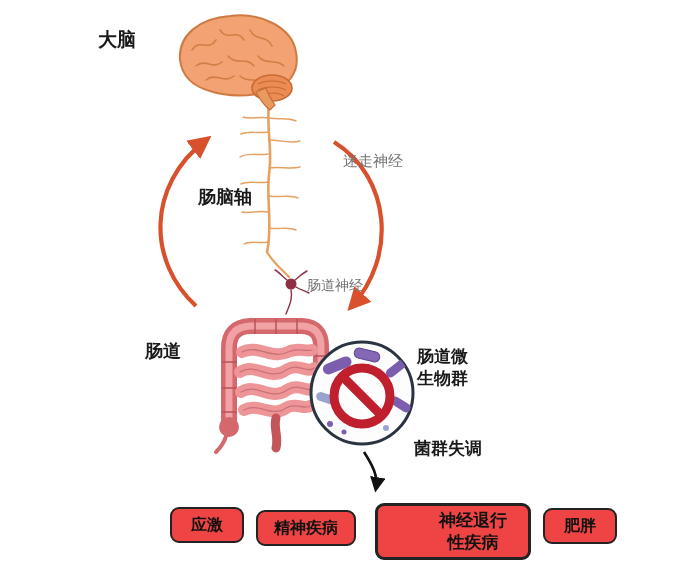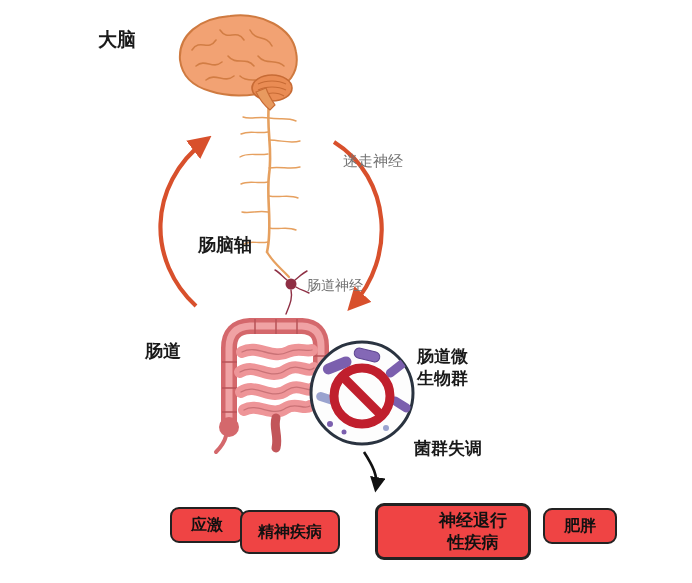--- a/index.html
+++ b/index.html
@@ -139,31 +139,31 @@
       </g>
     </g>
 
     <g>
       <path d="M 364 452 C 373 466, 378 476, 376 488" fill="none" stroke="#111" stroke-width="2.6" marker-end="url(#ah-black)"></path>
     </g>
   </svg>
 
   <div class="lbl bold" style="left:98px;top:28px;font-size:19px;">大脑</div>
   <div class="lbl gray" style="left:343px;top:151px;font-size:15px;">迷走神经</div>
-  <div class="lbl bold" style="left:198px;top:186px;font-size:18px;margin-top:48px;">肠脑轴</div>
+  <div class="lbl bold" style="left:198px;top:186px;font-size:18px;">肠脑轴</div>
   <div class="lbl gray" style="left:307px;top:276px;font-size:14px;">肠道神经</div>
   <div class="lbl bold" style="left:145px;top:340px;font-size:18px;">肠道</div>
   <div class="lbl bold" style="left:417px;top:346px;font-size:17px;">肠道微
 生物群</div>
   <div class="lbl bold" style="left:414px;top:438px;font-size:17px;">菌群失调</div>
 
   <div class="outcome-box" style="left:170px;top:507px;width:74px;height:36px;">
     <span>应激</span>
   </div>
-  <div class="outcome-box" style="left:240px;top:510px;width:100px;height:44px;text-align:right;">
+  <div class="outcome-box" style="left:256px;top:510px;width:100px;height:36px;text-align:right;">
     <span>精神疾病</span>
   </div>
   <div class="outcome-box big" style="left:375px;top:503px;width:156px;height:57px;padding-left:40px;">
     <span>神经退行
 性疾病</span>
   </div>
   <div class="outcome-box" style="left:543px;top:508px;width:74px;height:36px;">
     <span>肥胖</span>
   </div>
 

